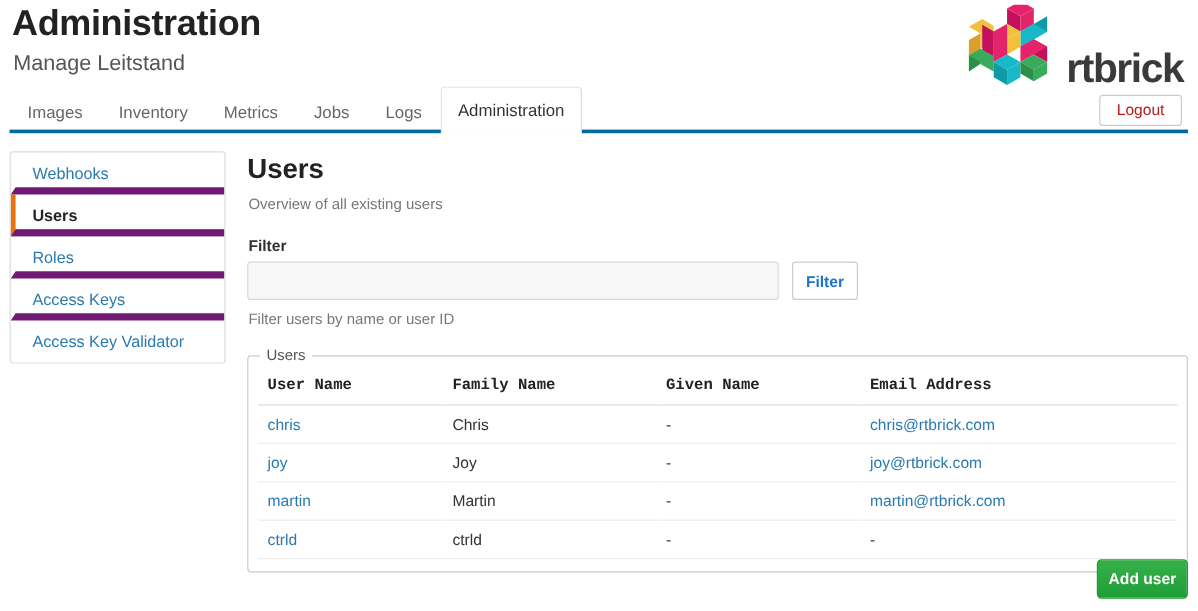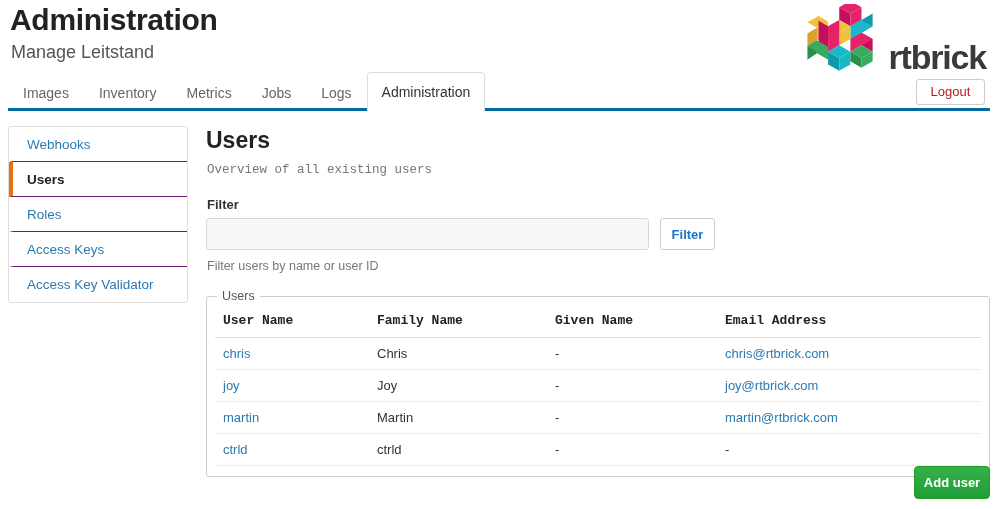--- a/index.html
+++ b/index.html
@@ -64,37 +64,37 @@
   
   .sidebar {
     position: absolute; left: 8px; top: 126px;
     width: 180px;
     border: 1px solid #dddddd; border-radius: 3px;
     background: #ffffff; overflow: hidden;
   }
   .side-item {
     height: 35px; line-height: 35px;
     padding-left: 14px; font-size: 13.5px; color: #2a7ab0;
-    border-bottom: 1px solid #701a75; cursor: pointer;
+    border-bottom: 6px solid #701a75; cursor: pointer;
     border-left: 4px solid transparent; white-space: nowrap;
   }
   .side-item:last-child { border-bottom: none; }
   .side-item.active {
     color: #222222; font-weight: bold;
     border-left: 4px solid #e8730c;
   }
 
   
   .main { position: absolute; left: 206px; top: 126px; right: 8px; }
   .section-title {
     font-size: 23px; font-weight: bold; color: #222222;
     margin: 0; line-height: 28px;
   }
   .section-sub {
-    font-size: 12.5px; color: #777777; margin: 8px 0 0 1px; line-height: 16px; font-family: Liberation Mono, monospace;
+    font-size: 12.5px; color: #777777; margin: 8px 0 0 1px; line-height: 16px;
   }
 
   .filter-label {
     font-size: 13px; font-weight: bold; color: #333333;
     margin: 19px 0 5px 1px; line-height: 16px;
   }
   .filter-row { display: flex; align-items: flex-start; }
   .filter-input {
     width: 443px; height: 32px;
     border: 1px solid #d8d8d8; border-radius: 3px;

